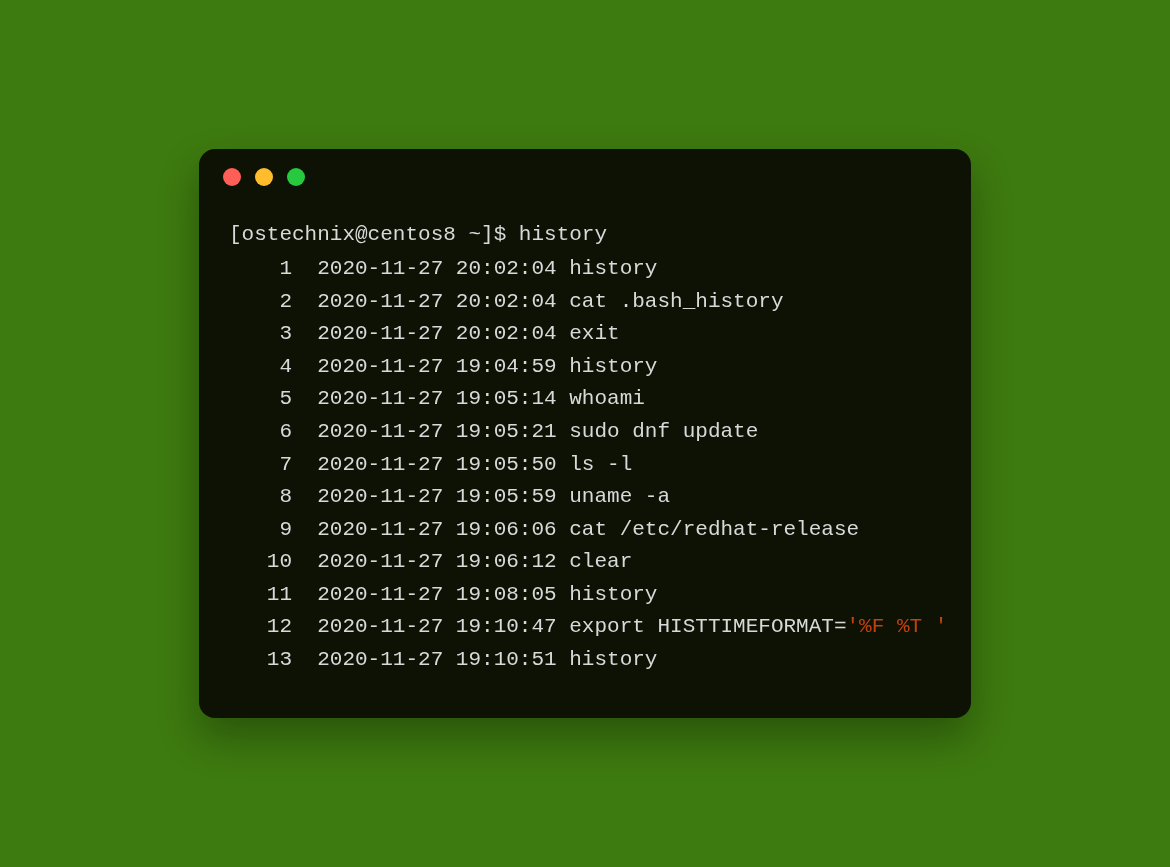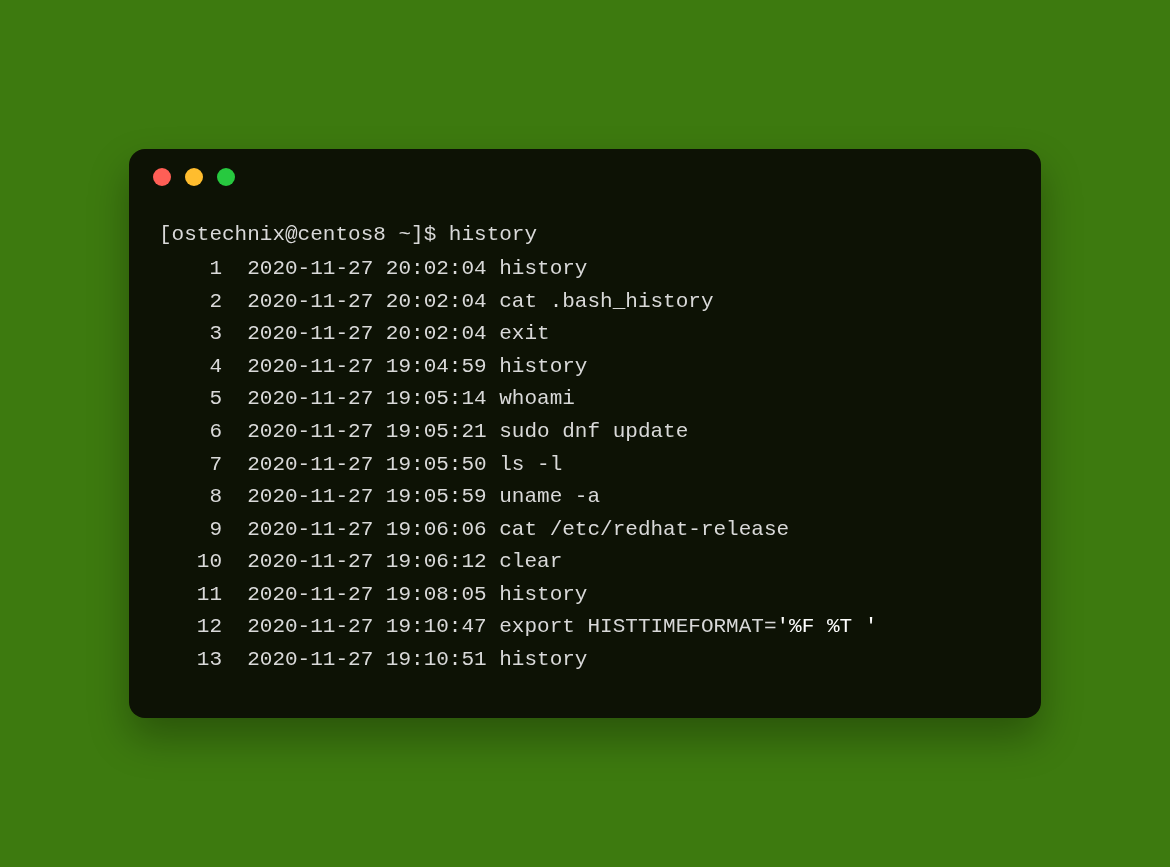--- a/index.html
+++ b/index.html
@@ -10,21 +10,21 @@
     body {
       width: 1170px;
       height: 867px;
       background-color: #3d7a0f;
       display: flex;
       align-items: center;
       justify-content: center;
       font-family: 'Menlo', 'Monaco', 'Consolas', 'Courier New', monospace;
     }
     .terminal-window {
-      width: 912px;
+      width: 772px;
       background-color: #0d1205;
       border-radius: 16px;
       box-shadow: 0 20px 40px rgba(0,0,0,0.3);
       overflow: hidden;
     }
     .titlebar {
       height: 56px;
       display: flex;
       align-items: center;
       padding-left: 24px;
@@ -45,21 +45,21 @@
       line-height: 1.55;
       white-space: pre;
     }
     .prompt-line {
       margin-bottom: 2px;
     }
     .hist-line {
       display: block;
     }
     .quoted {
-      color: #ffffff;
+      color: #c2410c;
     }
   </style>
 </head>
 <body>
 
 <div class="terminal-window">
   <div class="titlebar">
     <div class="traffic-light red"></div>
     <div class="traffic-light yellow"></div>
     <div class="traffic-light green"></div>

